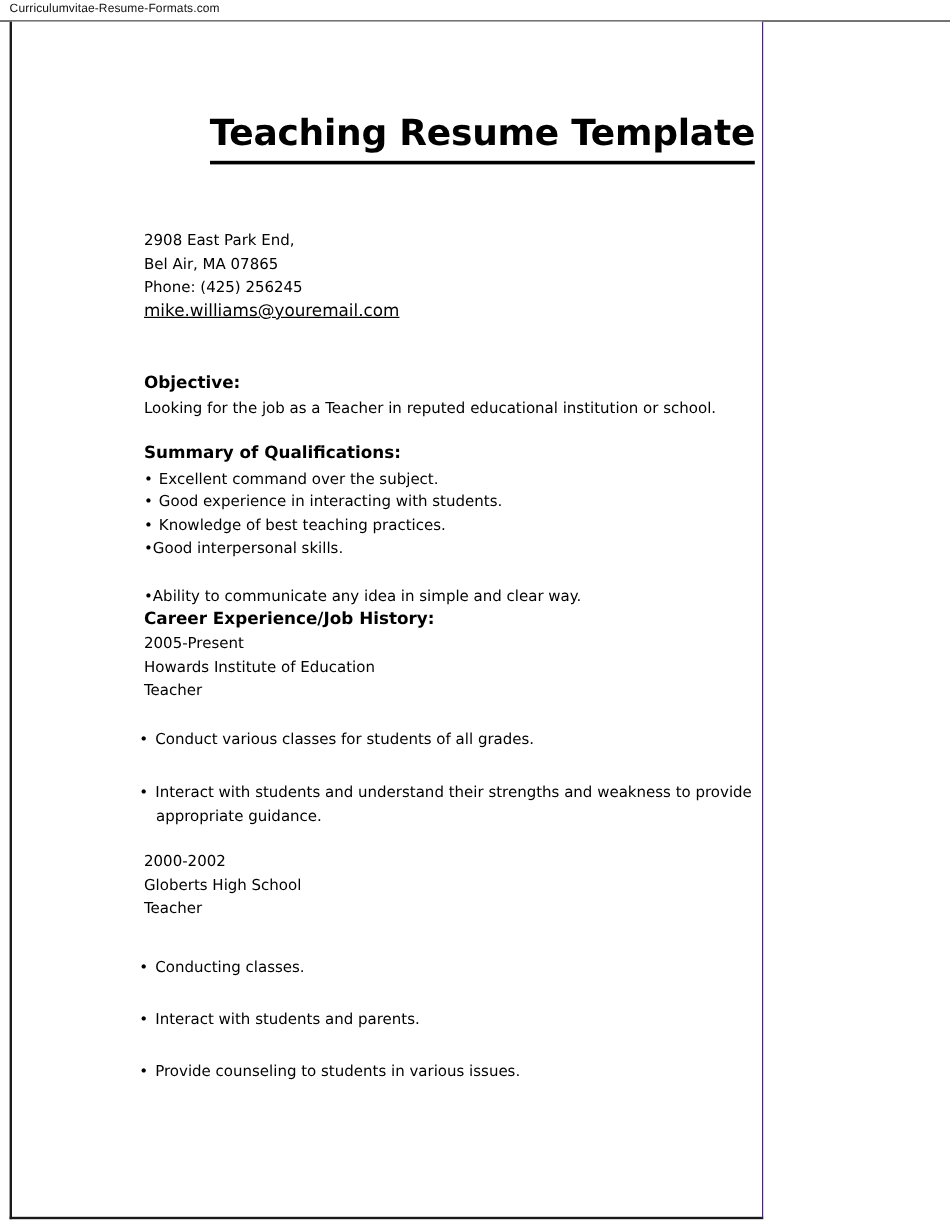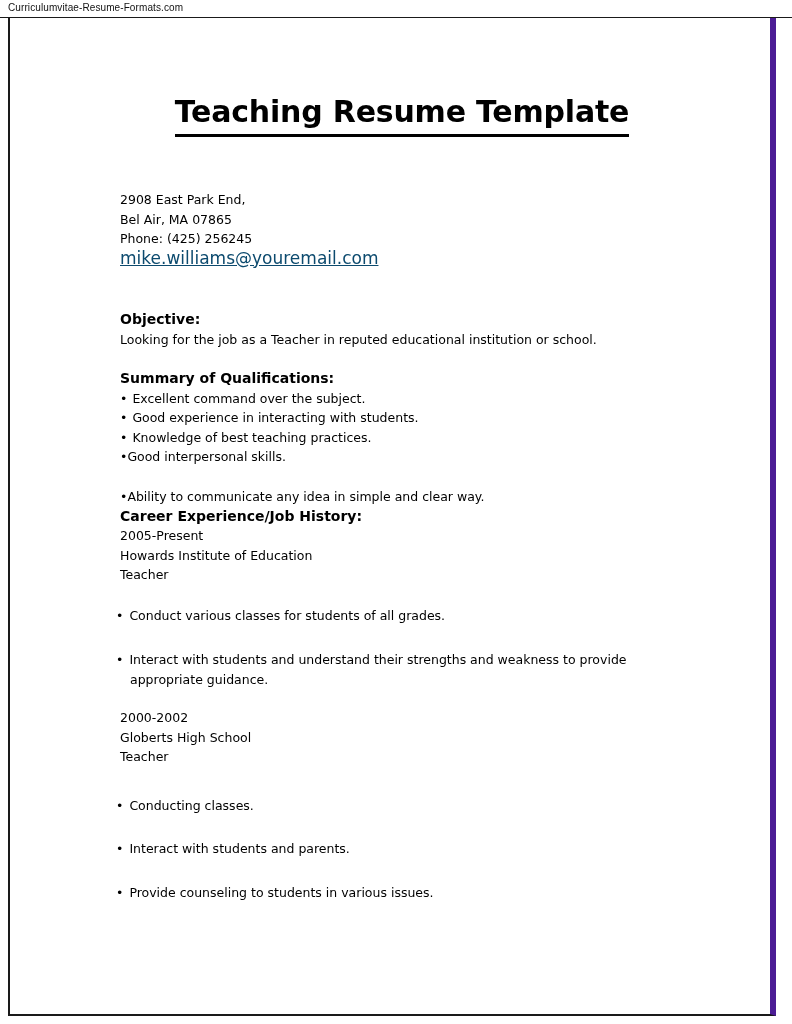--- a/index.html
+++ b/index.html
@@ -36,25 +36,25 @@
     color: #111111;
     letter-spacing: 0.1px;
     white-space: nowrap;
   }
 
   
   .page-sheet {
     position: absolute;
     left: 8px;
     top: 18px;
-    width: 768px;
+    width: 628px;
     height: 998px;
     background: #ffffff;
     border-left: 2px solid #1a1a1a;
-    border-right: 6px solid #4c1d95;
+    border-right: 1px solid #4c1d95;
     border-bottom: 2px solid #1a1a1a;
     box-sizing: border-box;
   }
 
   .resume-body {
     position: absolute;
     left: 0;
     top: 0;
     width: 768px;
     height: 998px;
@@ -88,23 +88,23 @@
     line-height: 19.6px;
   }
   .line { white-space: nowrap; }
   .bold { font-weight: bold; }
   .hdg {
     font-weight: bold;
     font-size: 14px;
     line-height: 19.6px;
   }
   a.email-link {
-    color: #0c4a6e;
+    color: #000000;
     text-decoration: underline;
-    font-size: 17px;
+    font-size: 14px;
     line-height: 19.6px;
     text-align: center;
   }
 
   
   .bul-tight { white-space: nowrap; }
   .bul-tight .b { margin-right: 3px; }
   .bul-space .b { margin-right: 5px; }
 
   

